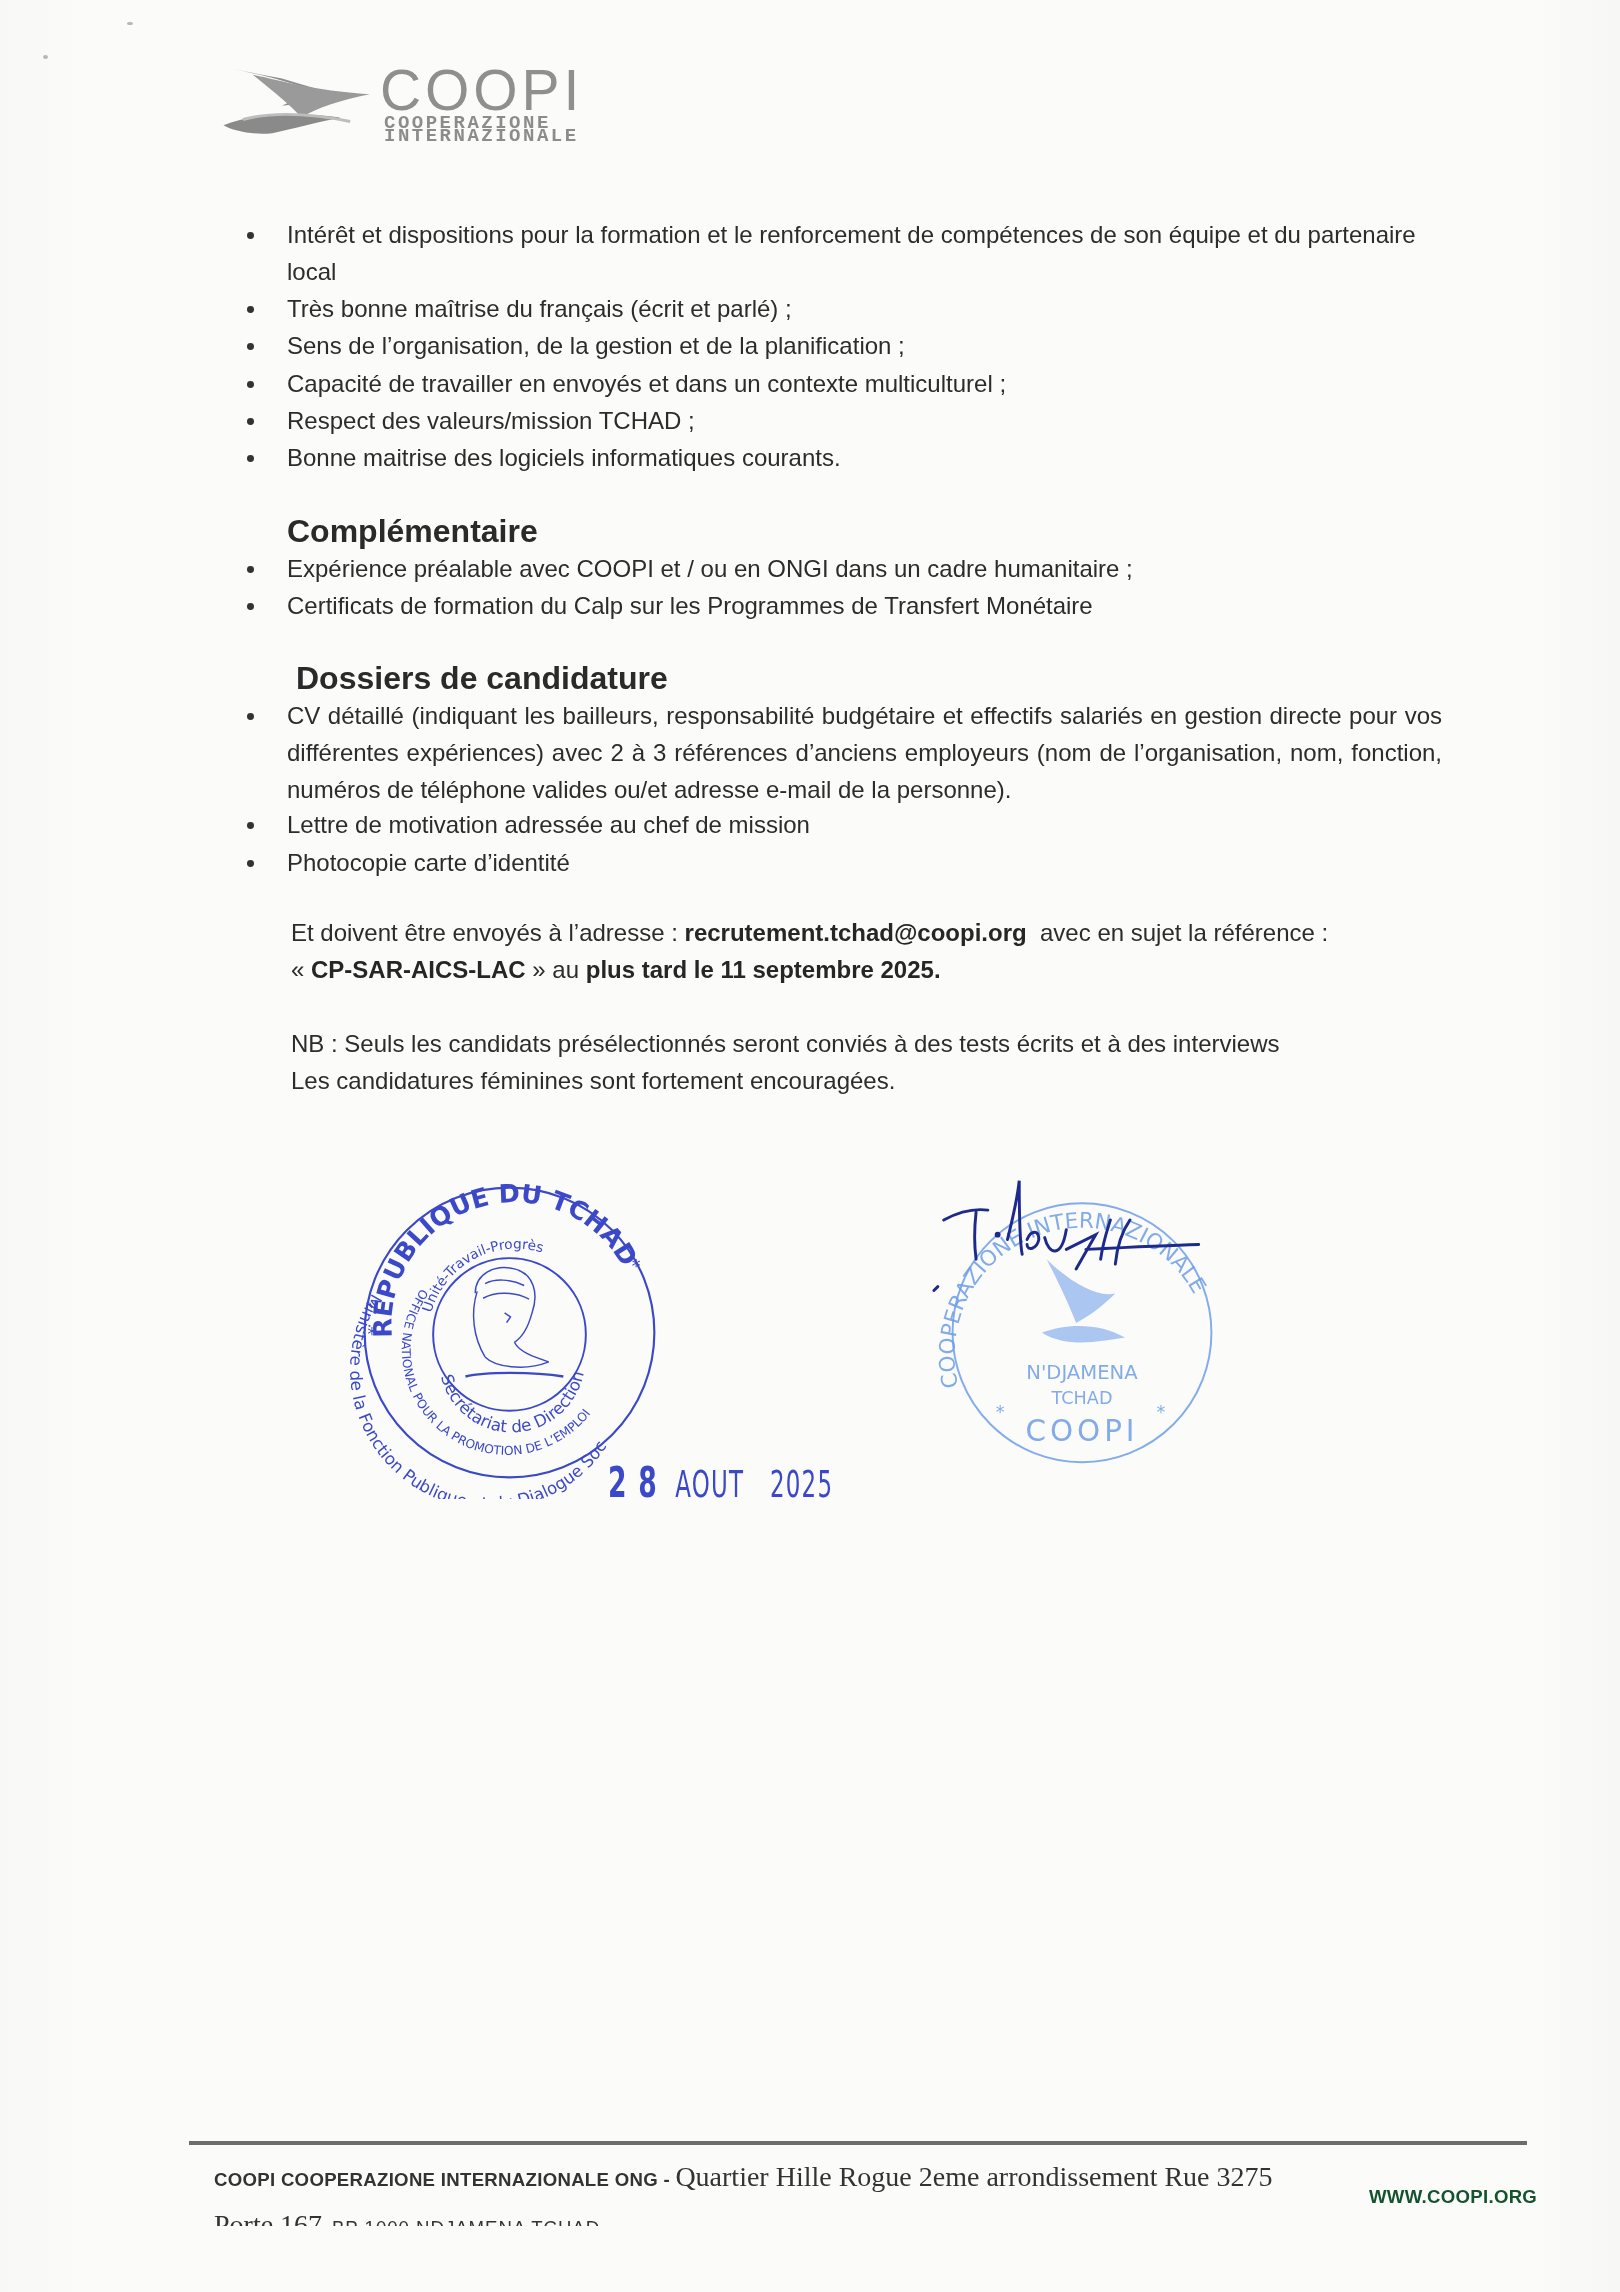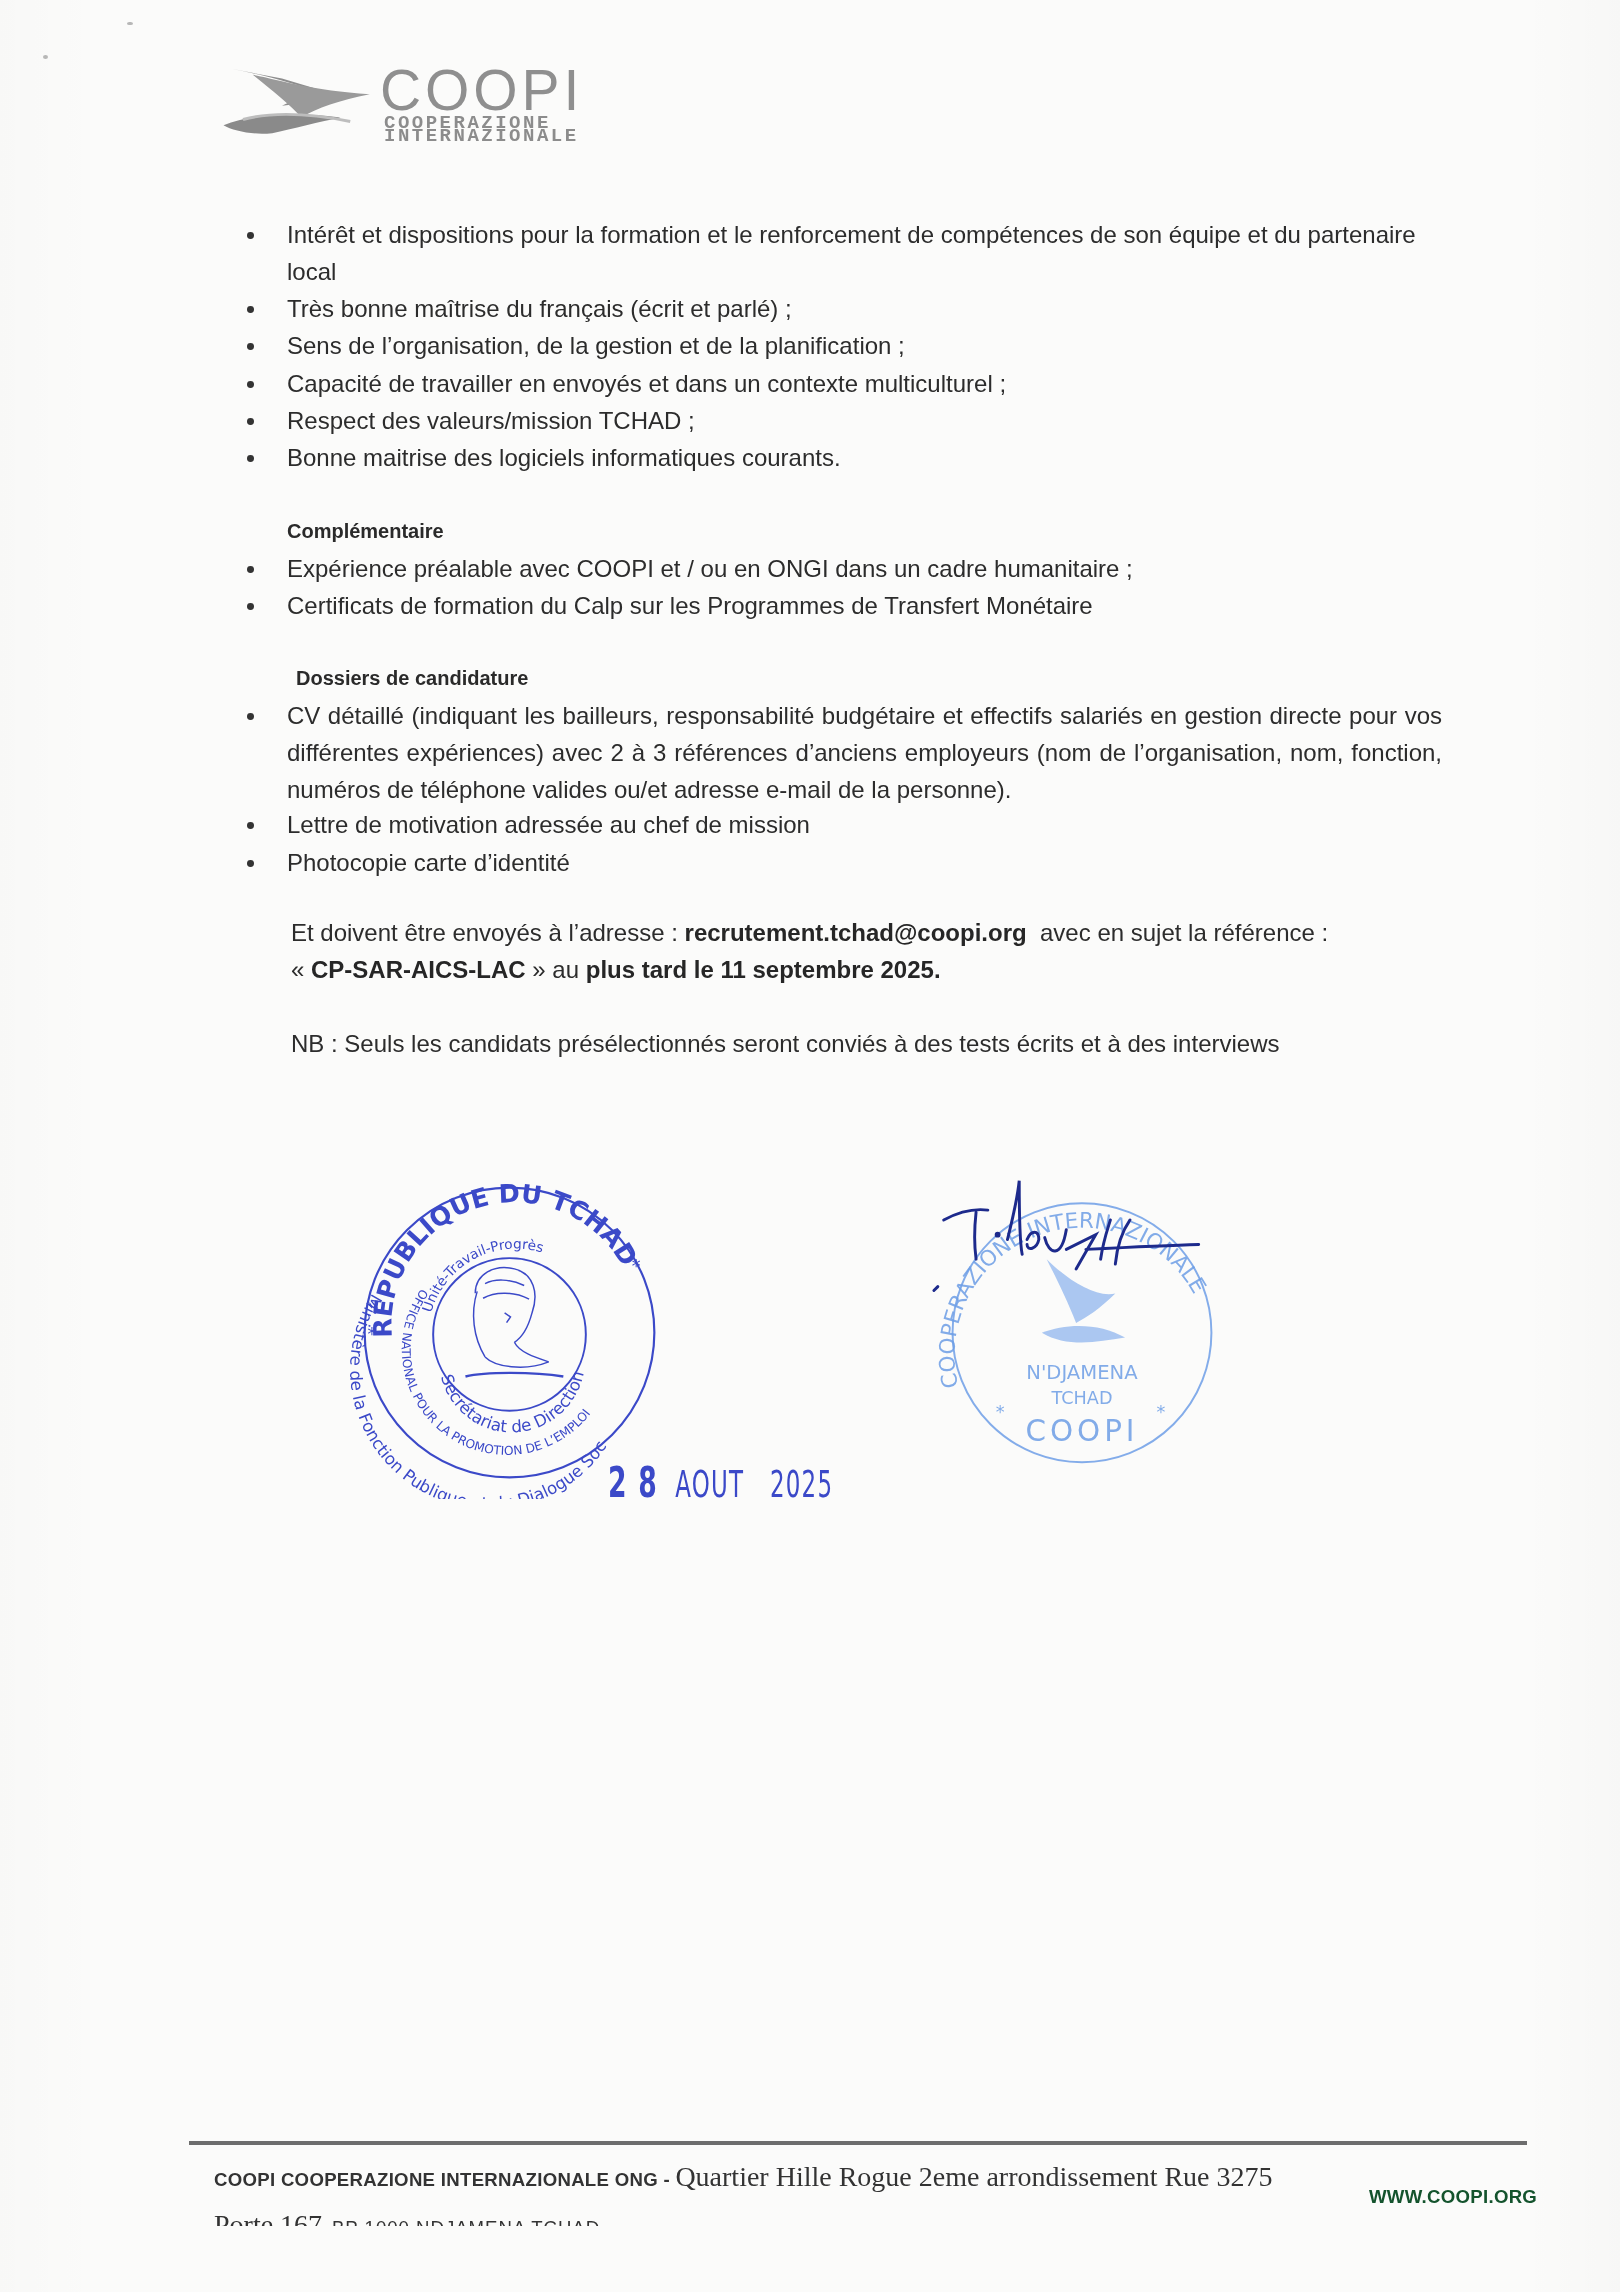--- a/index.html
+++ b/index.html
@@ -26,21 +26,21 @@
   .bullet-item {
     position: absolute; left: 287px; width: 1161px;
     font-size: 24px; line-height: 37px; color: #2c2c2c;
   }
   .bullet-item::before {
     content: ""; position: absolute; left: -40px; top: 15.7px;
     width: 6.9px; height: 6.9px; border-radius: 50%; background: #333;
   }
   .justify { text-align: justify; text-align-last: left; }
   .heading {
-    position: absolute; font-size: 20px; font-weight: bold; color: #2a2a2a; line-height: 37px;
+    position: absolute; font-size: 32px; font-weight: bold; color: #2a2a2a; line-height: 37px;
   }
   .para { position: absolute; left: 291px; width: 1176px; font-size: 24px; line-height: 37px; color: #2c2c2c; }
   .para b { color: #262626; }
 
   
   .stamp-left { position: absolute; left: 348px; top: 1166px; width: 323px; height: 333px; }
   .stamp-date { position: absolute; left: 608px; top: 1457px; font-family: "DejaVu Sans", sans-serif; color: #3b49c8; font-size: 37px; transform: scaleX(0.62); transform-origin: left; letter-spacing: 2px; white-space: nowrap; }
   .stamp-date .d { font-weight: bold; font-size: 43px; }
   .stamp-right { position: absolute; left: 929px; top: 1161px; width: 304px; height: 314px; }
 
@@ -95,20 +95,21 @@
   <div class="bullet-item" style="top:844px;">Photocopie carte d’identité</div>
 </div>
 
 <div class="para" style="top:914px;">
   <span>Et doivent être envoyés à l’adresse : </span><b>recrutement.tchad@coopi.org</b><span style="white-space:pre;">  avec en sujet la référence :</span><br>
   <span>« </span><b>CP-SAR-AICS-LAC</b><span> » au </span><b>plus tard le 11 septembre 2025.</b>
 </div>
 
 <div class="para" style="top:1025px;">
   <span>NB : Seuls les candidats présélectionnés seront conviés à des tests écrits et à des interviews</span><br>
+  <span>Les candidatures féminines sont fortement encouragées.</span>
 </div>
 
 <div class="stamp-left">
   <svg width="323" height="333" viewBox="0 0 330 340">
     <defs>
       <path id="arcTop" d="M45 175 A125 125 0 0 1 295 150"></path>
       <path id="arcMotto" d="M85 150 A90 90 0 0 1 250 130"></path>
       <path id="arcBottom" d="M25 130 A140 140 0 0 0 265 285"></path>
       <path id="arcRing" d="M75 125 A100 100 0 0 0 250 250"></path>
       <path id="arcRingR" d="M225 80 A100 100 0 0 1 245 255"></path>

